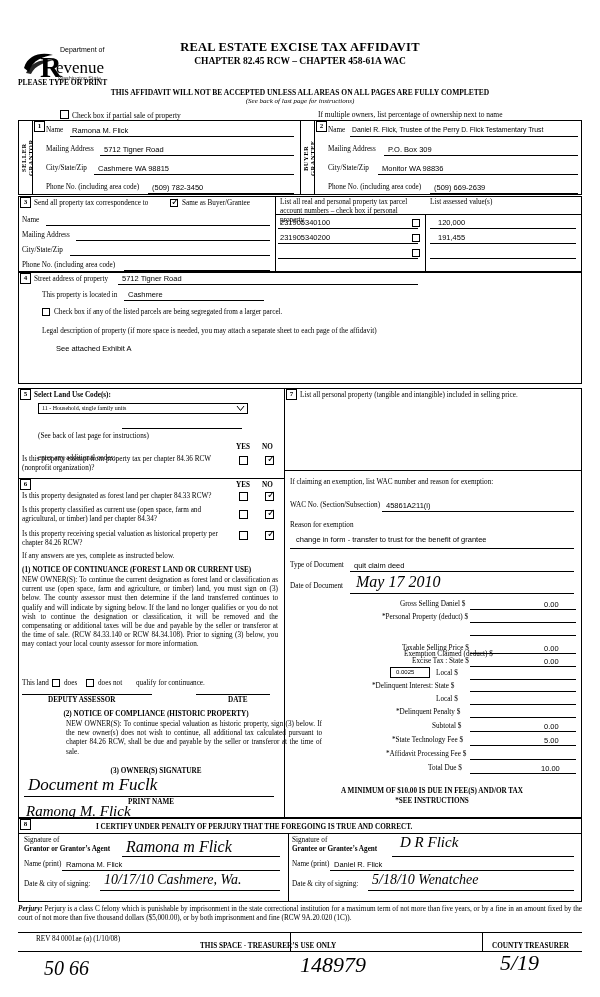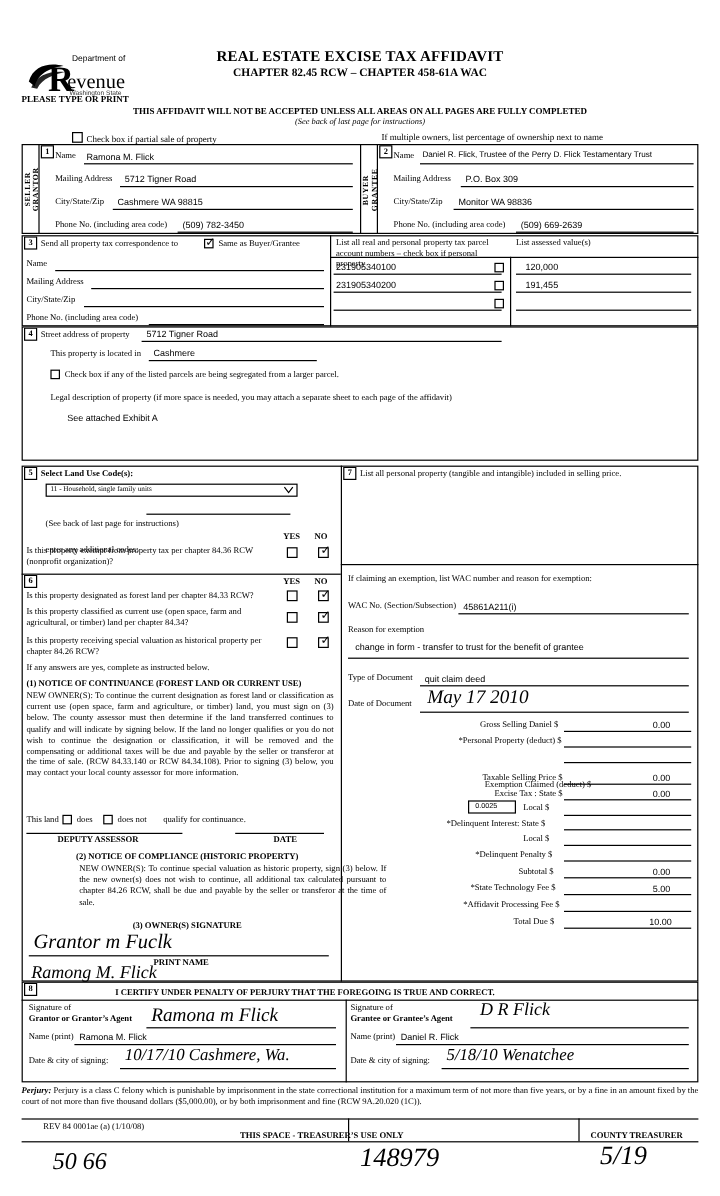--- a/index.html
+++ b/index.html
@@ -227,21 +227,21 @@
 
   <div class="rule" style="left:22px;top:694px;width:130px;"></div>
   <div class="rule" style="left:196px;top:694px;width:74px;"></div>
   <div class="lbl b" style="left:48px;top:696px;">DEPUTY ASSESSOR</div>
   <div class="lbl b" style="left:216px;top:696px;padding-left:12px;">DATE</div>
 
   <div class="txtblk b" style="left:36px;top:710px;width:240px;text-align:center;">(2) NOTICE OF COMPLIANCE (HISTORIC PROPERTY)</div>
   <div class="txtblk" style="left:22px;top:720px;width:256px;text-align:justify;margin-left:44px;">NEW OWNER(S): To continue special valuation as historic property, sign (3) below. If the new owner(s) does not wish to continue, all additional tax calculated pursuant to chapter 84.26 RCW, shall be due and payable by the seller or transferor at the time of sale.</div>
 
   <div class="txtblk b" style="left:36px;top:767px;width:240px;text-align:center;">(3)  OWNER(S) SIGNATURE</div>
-  <div class="scrib" style="left:28px;top:775px;font-size:17px;">Grantor m Fuclk</div>
+  <div class="scrib" style="left:28px;top:775px;font-size:17px;">Document m Fuclk</div>
   <div class="rule" style="left:24px;top:796px;width:250px;"></div>
   <div class="lbl b" style="left:128px;top:798px;">PRINT NAME</div>
   <div class="scrib" style="left:26px;top:803px;font-size:15px;">Ramong M. Flick</div>
 
   <div class="num" style="left:286px;top:389px;">7</div>
   <div class="txtblk" style="left:300px;top:391px;width:270px;">List all  personal property (tangible and intangible) included in selling price.</div>
 
   <div class="rule" style="left:284px;top:470px;width:298px;"></div>
   <div class="txtblk" style="left:290px;top:478px;width:286px;">If claiming an exemption, list WAC number and reason for exemption:</div>
   <div class="lbl" style="left:290px;top:501px;">WAC No. (Section/Subsection)</div>
@@ -300,20 +300,22 @@
   <div class="val" style="left:544px;top:736px;">5.00</div>
   <div class="rule" style="left:470px;top:745px;width:106px;"></div>
 
   <div class="lbl" style="left:386px;top:750px;">*Affidavit Processing Fee  $</div>
   <div class="rule" style="left:470px;top:759px;width:106px;"></div>
 
   <div class="lbl" style="left:428px;top:764px;">Total Due  $</div>
   <div class="val" style="left:541px;top:764px;">10.00</div>
   <div class="rule" style="left:470px;top:773px;width:106px;"></div>
 
+  <div class="txtblk b" style="left:290px;top:787px;width:284px;text-align:center;">A MINIMUM OF $10.00 IS DUE IN FEE(S) AND/OR TAX</div>
+  <div class="txtblk b" style="left:290px;top:797px;width:284px;text-align:center;">*SEE INSTRUCTIONS</div>
 
   <div class="box" style="left:18px;top:818px;width:564px;height:84px;"></div>
   <div class="num" style="left:20px;top:819px;">8</div>
   <div class="lbl b" style="left:96px;top:823px;">I CERTIFY UNDER PENALTY OF PERJURY THAT THE FOREGOING IS TRUE AND CORRECT.</div>
   <div class="rule" style="left:18px;top:833px;width:564px;"></div>
   <div class="vrule" style="left:288px;top:833px;height:69px;"></div>
 
   <div class="lbl" style="left:24px;top:836px;">Signature of</div>
   <div class="lbl b" style="left:24px;top:845px;">Grantor or Grantor’s Agent</div>
   <div class="scrib" style="left:126px;top:838px;font-size:16px;">Ramona m Flick</div>

